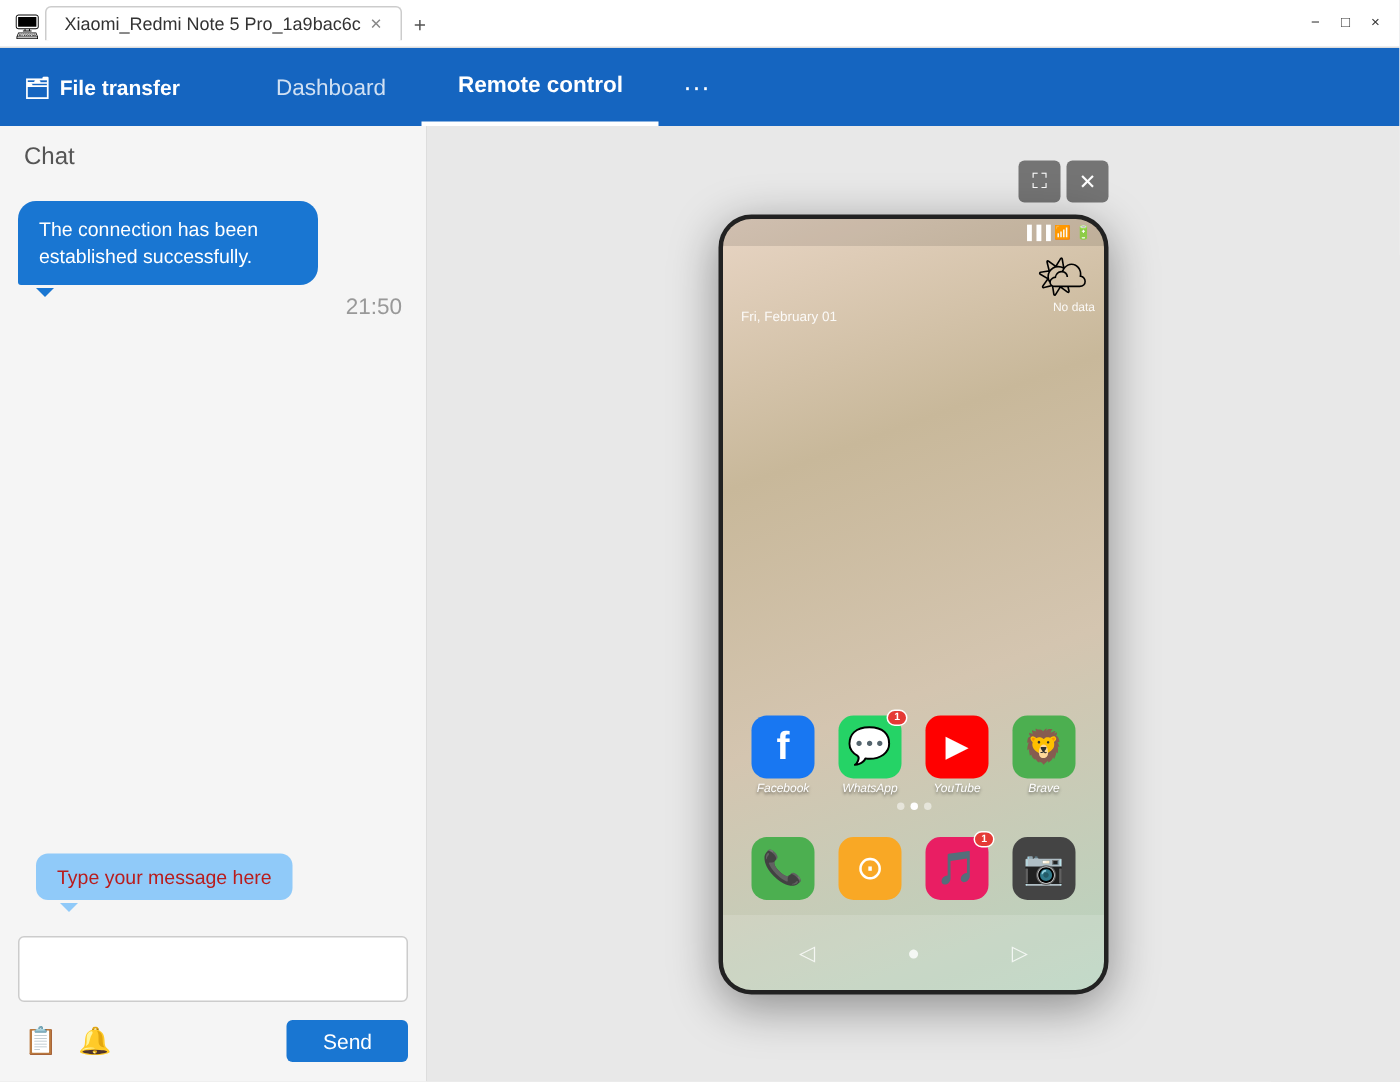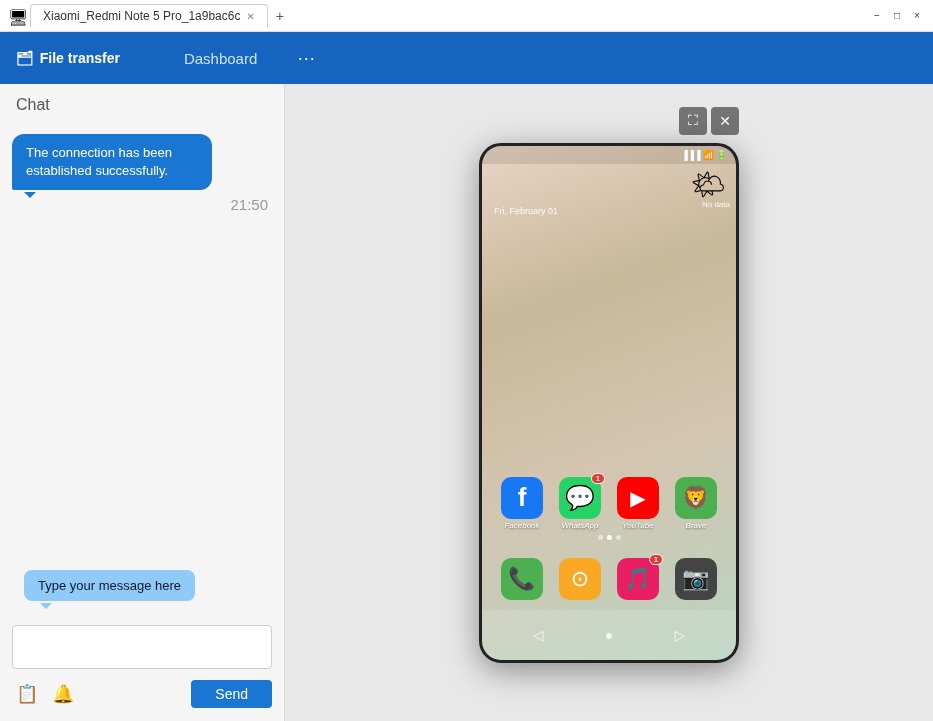--- a/index.html
+++ b/index.html
@@ -55,21 +55,21 @@
       content: '';
       position: absolute; bottom: -8px; left: 12px;
       border: 6px solid transparent;
       border-top-color: #1976d2;
       border-bottom: none;
     }
     .chat-time { font-size: 15px; color: #999; text-align: right; margin-top: 6px; margin-right: 4px; }
 
     
     .message-tooltip {
-      background: #90caf9; color: #0f172a;
+      background: #90caf9; color: #b91c1c;
       border-radius: 8px; padding: 8px 14px;
       font-size: 13px; margin: 8px 12px;
       display: inline-block;
       position: relative;
     }
     .message-tooltip::after {
       content: '';
       position: absolute; bottom: -8px; left: 16px;
       border: 6px solid transparent;
       border-top-color: #90caf9;
@@ -213,20 +213,21 @@
     <div class="title-ctrl close">×</div>
   </div>
 </div>
 
 <div class="nav-bar">
   <div class="nav-logo">
     <span>🗂</span>
     <span>File transfer</span>
   </div>
   <a class="nav-item">Dashboard</a>
+  <a class="nav-item active">Remote control</a>
   <span class="nav-more">···</span>
 </div>
 
 <div class="main">
 
   <div class="sidebar">
     <div class="chat-header">Chat</div>
     <div class="chat-messages">
       <div class="chat-bubble">
         <span>The connection has been established successfully.</span>

